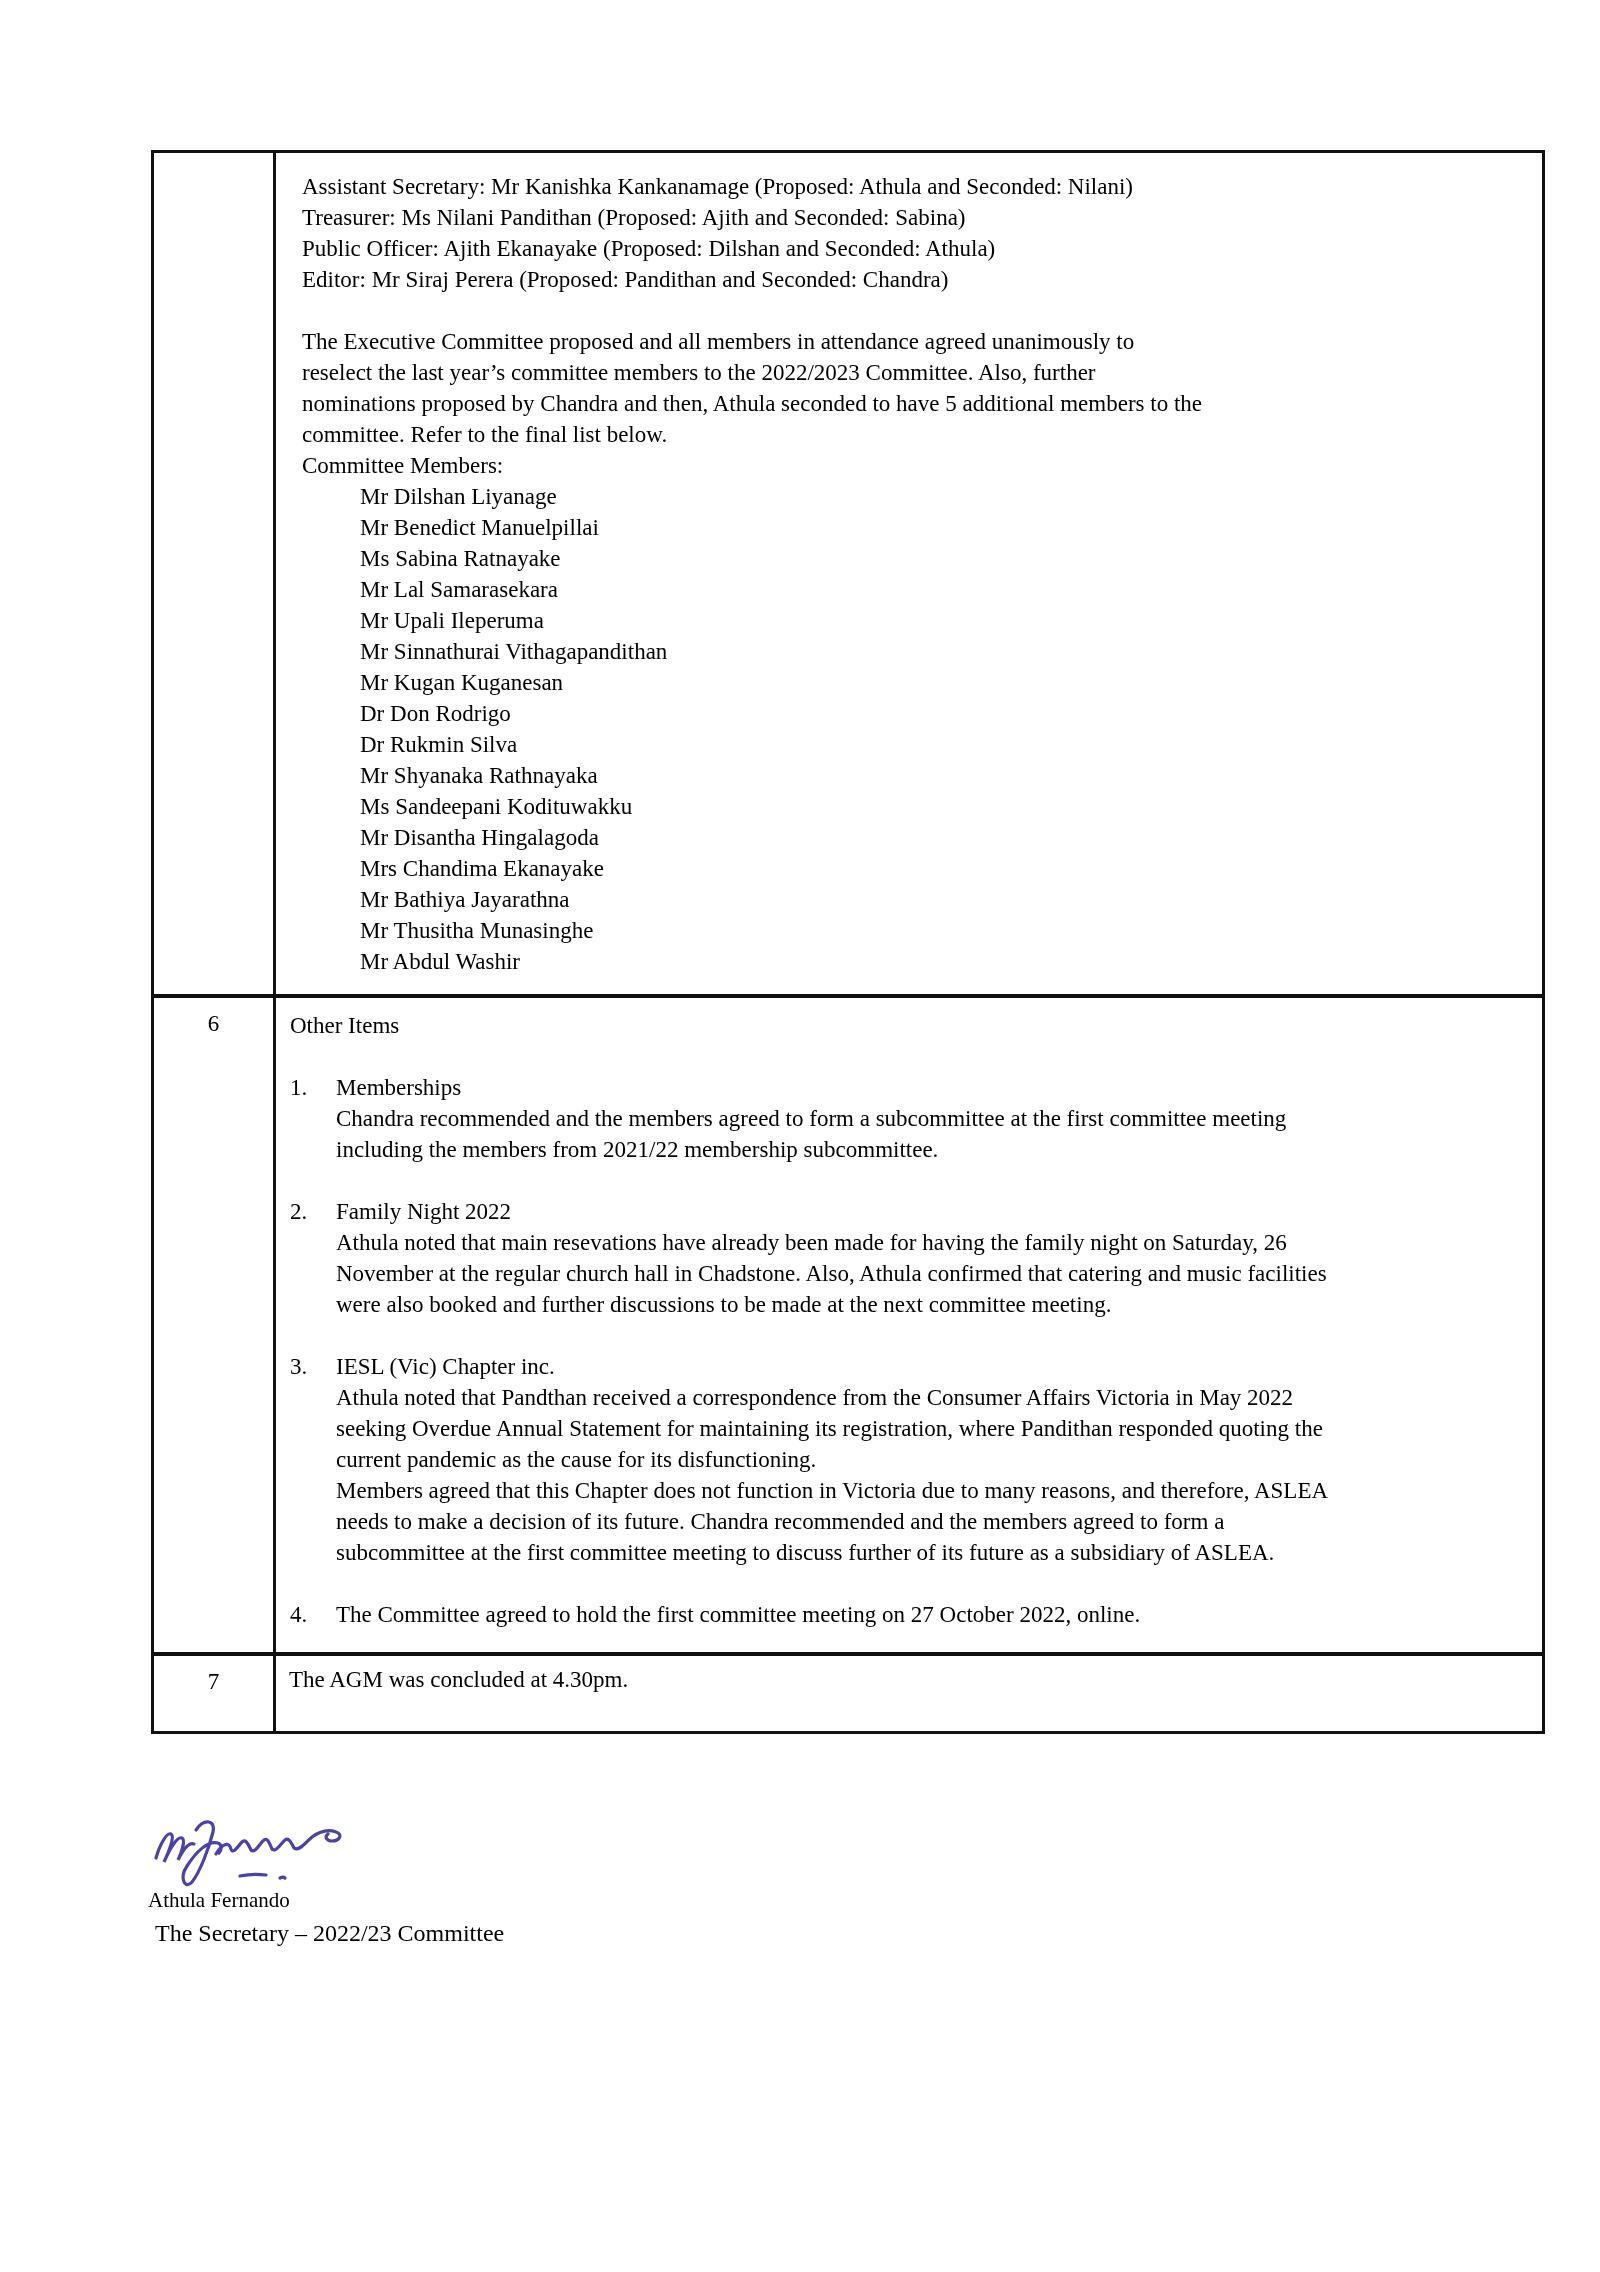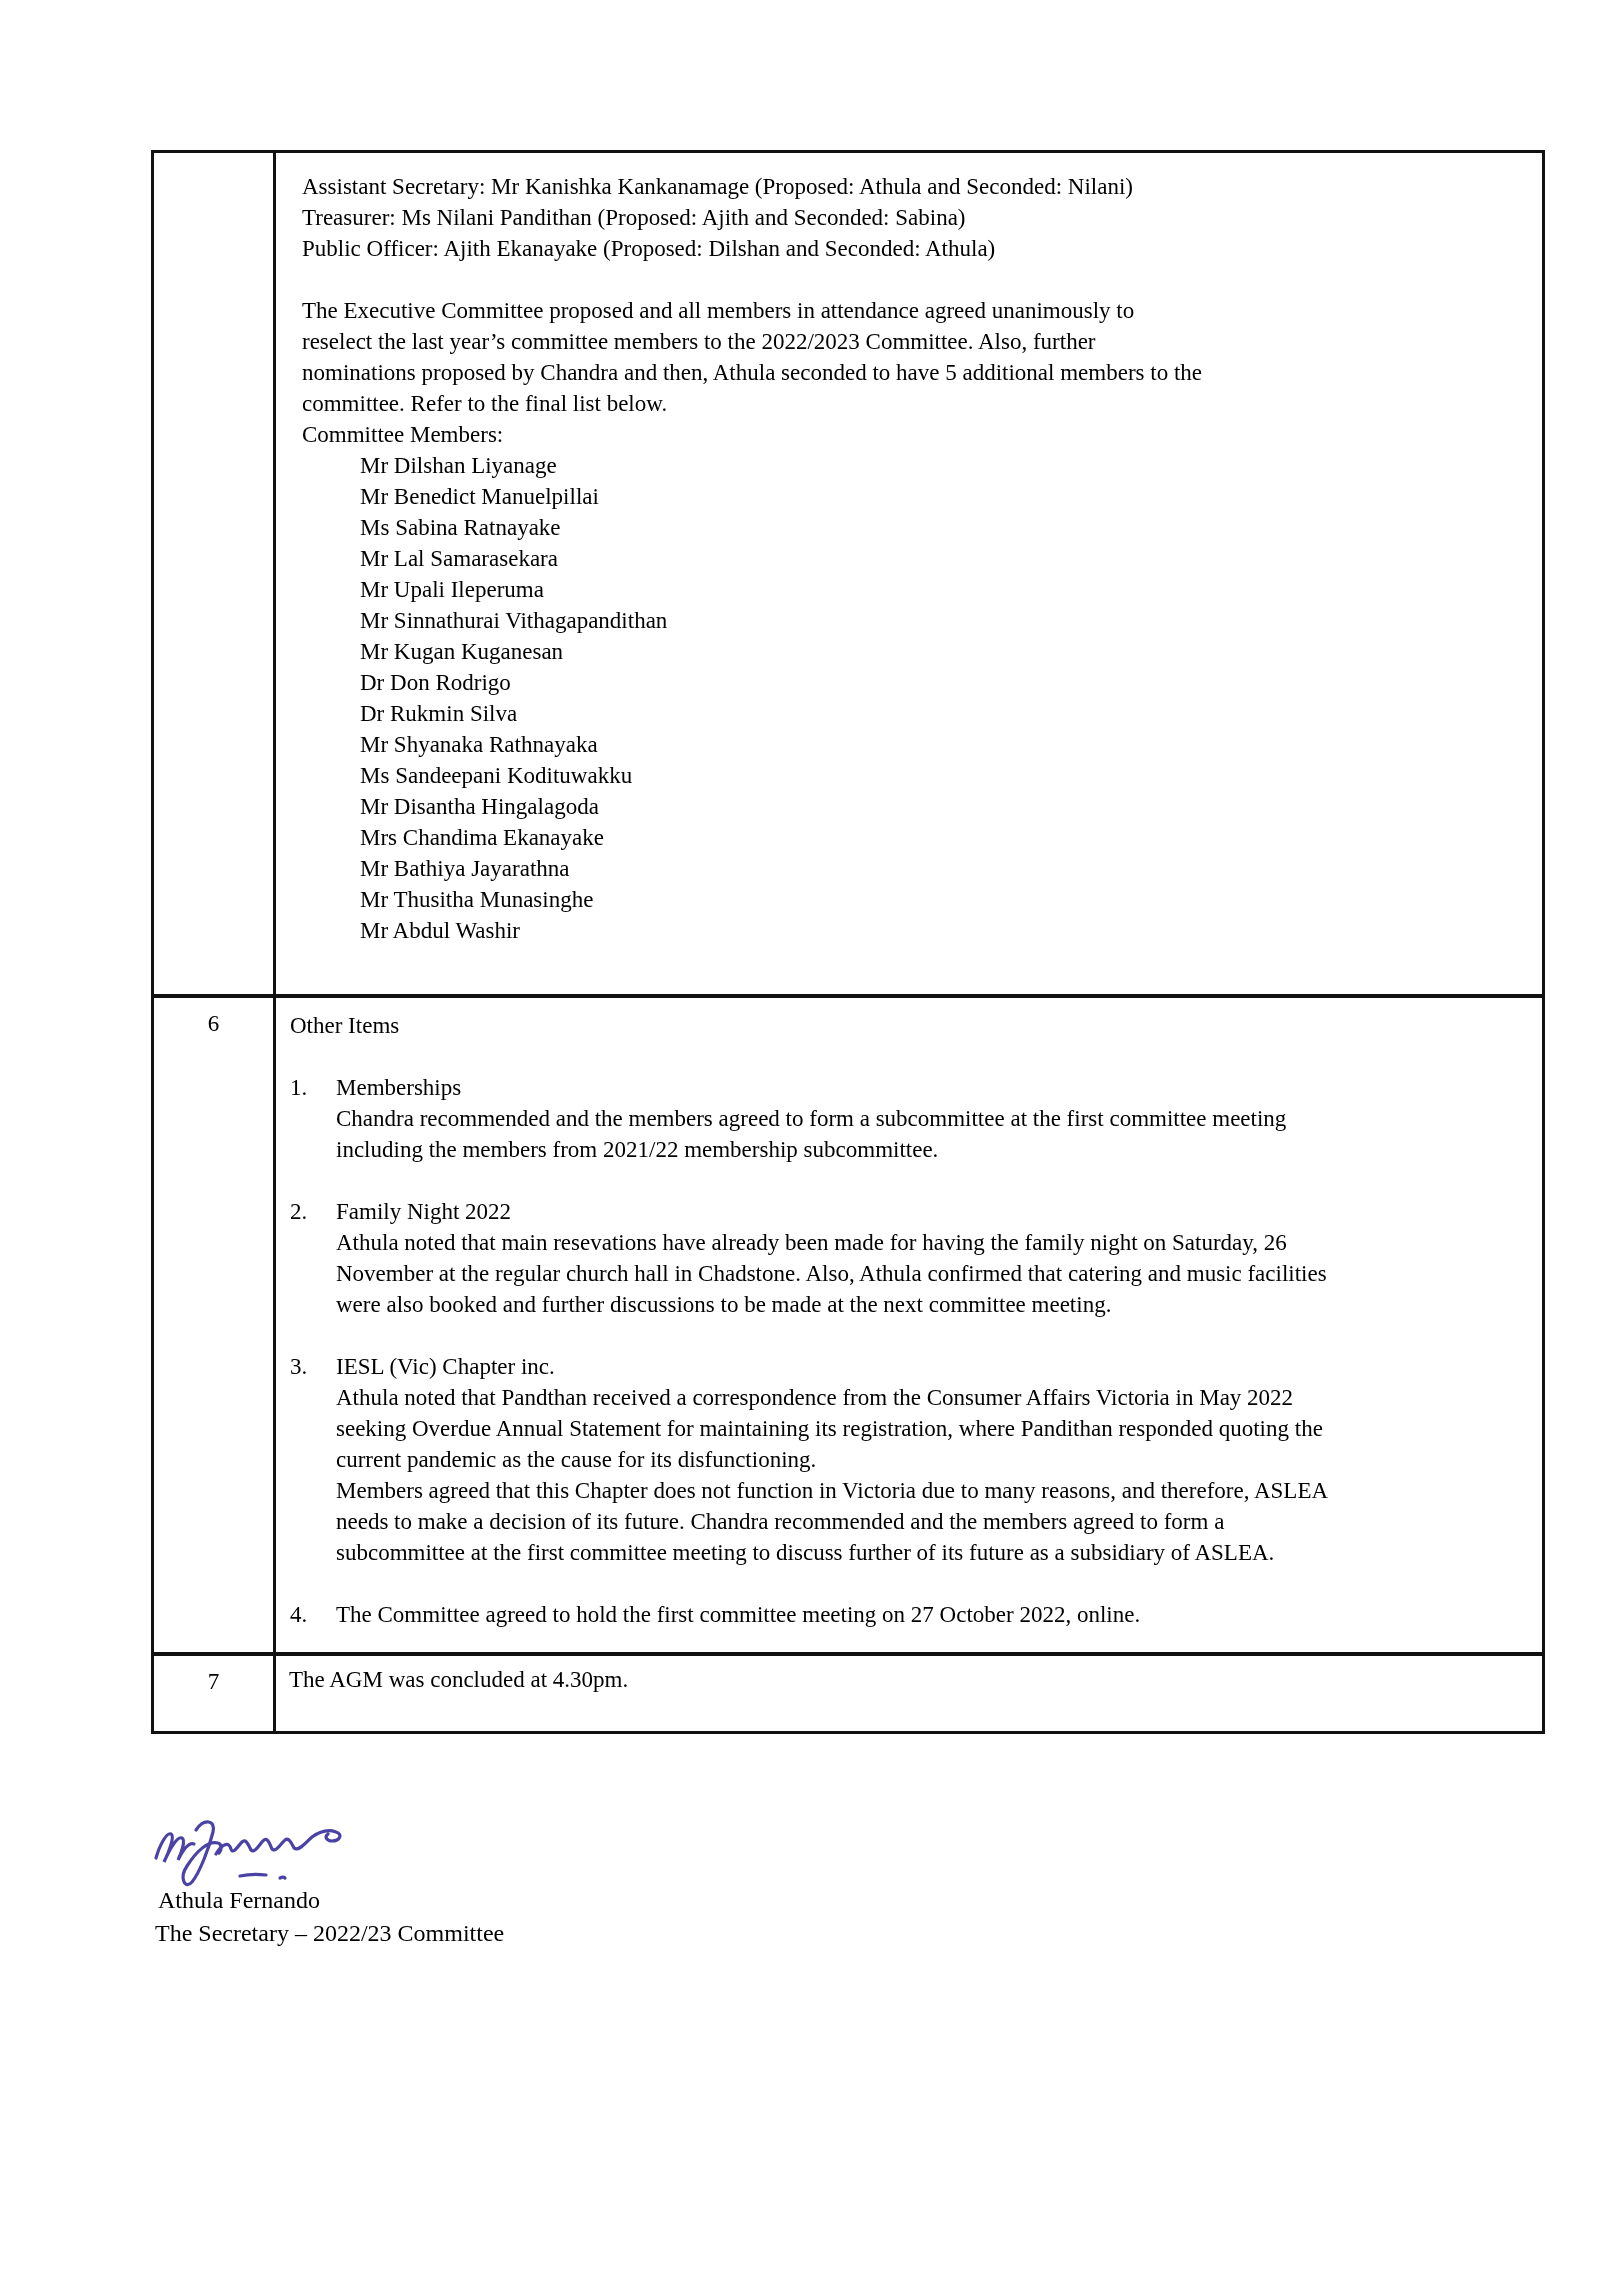--- a/index.html
+++ b/index.html
@@ -25,36 +25,37 @@
   .row7 { min-height:75px;  padding:8px 10px 0 13px; }
   .line { white-space:nowrap; }
   .sp { height:31px; }
   .member { padding-left:58px; }
   .heading-underline { }
   .agenda-item { display:flex; }
   .item-num { flex:none; width:46px; white-space:nowrap; }
   .item-title { white-space:nowrap; }
   .item-body { margin-left:46px; }
   .signature { position:absolute; left:150px; top:1806px; width:232px; height:90px; }
-  .signatory-name  { position:absolute; left:158px; top:1884px; font-size:24px; line-height:32px; white-space:nowrap; }
+  .signatory-name  { position:absolute; left:148px; top:1884px; font-size:21px; line-height:32px; white-space:nowrap; }
   .signatory-title { position:absolute; left:155px; top:1917px; font-size:24px; line-height:32px; white-space:nowrap;text-align:center; }
 </style>
 </head>
 <body>
 
 <div class="page">
 
   <div class="minutes-table">
 
     <div class="trow">
       <div class="cell-num"></div>
       <div class="cell-content rowA">
         <div class="line">Assistant Secretary: Mr Kanishka Kankanamage (Proposed: Athula and Seconded: Nilani)</div>
         <div class="line">Treasurer: Ms Nilani Pandithan (Proposed: Ajith and Seconded: Sabina)</div>
         <div class="line">Public Officer: Ajith Ekanayake (Proposed: Dilshan and Seconded: Athula)</div>
+        <div class="line">Editor: Mr Siraj Perera (Proposed: Pandithan and Seconded: Chandra)</div>
         <div class="sp"></div>
         <div class="line">The Executive Committee proposed and all members in attendance agreed unanimously to</div>
         <div class="line">reselect the last year’s committee members to the 2022/2023 Committee. Also, further</div>
         <div class="line">nominations proposed by Chandra and then, Athula seconded to have 5 additional members to the</div>
         <div class="line">committee. Refer to the final list below.</div>
         <div class="line">Committee Members:</div>
         <div class="line member">Mr Dilshan Liyanage</div>
         <div class="line member">Mr Benedict Manuelpillai</div>
         <div class="line member">Ms Sabina Ratnayake</div>
         <div class="line member">Mr Lal Samarasekara</div>

